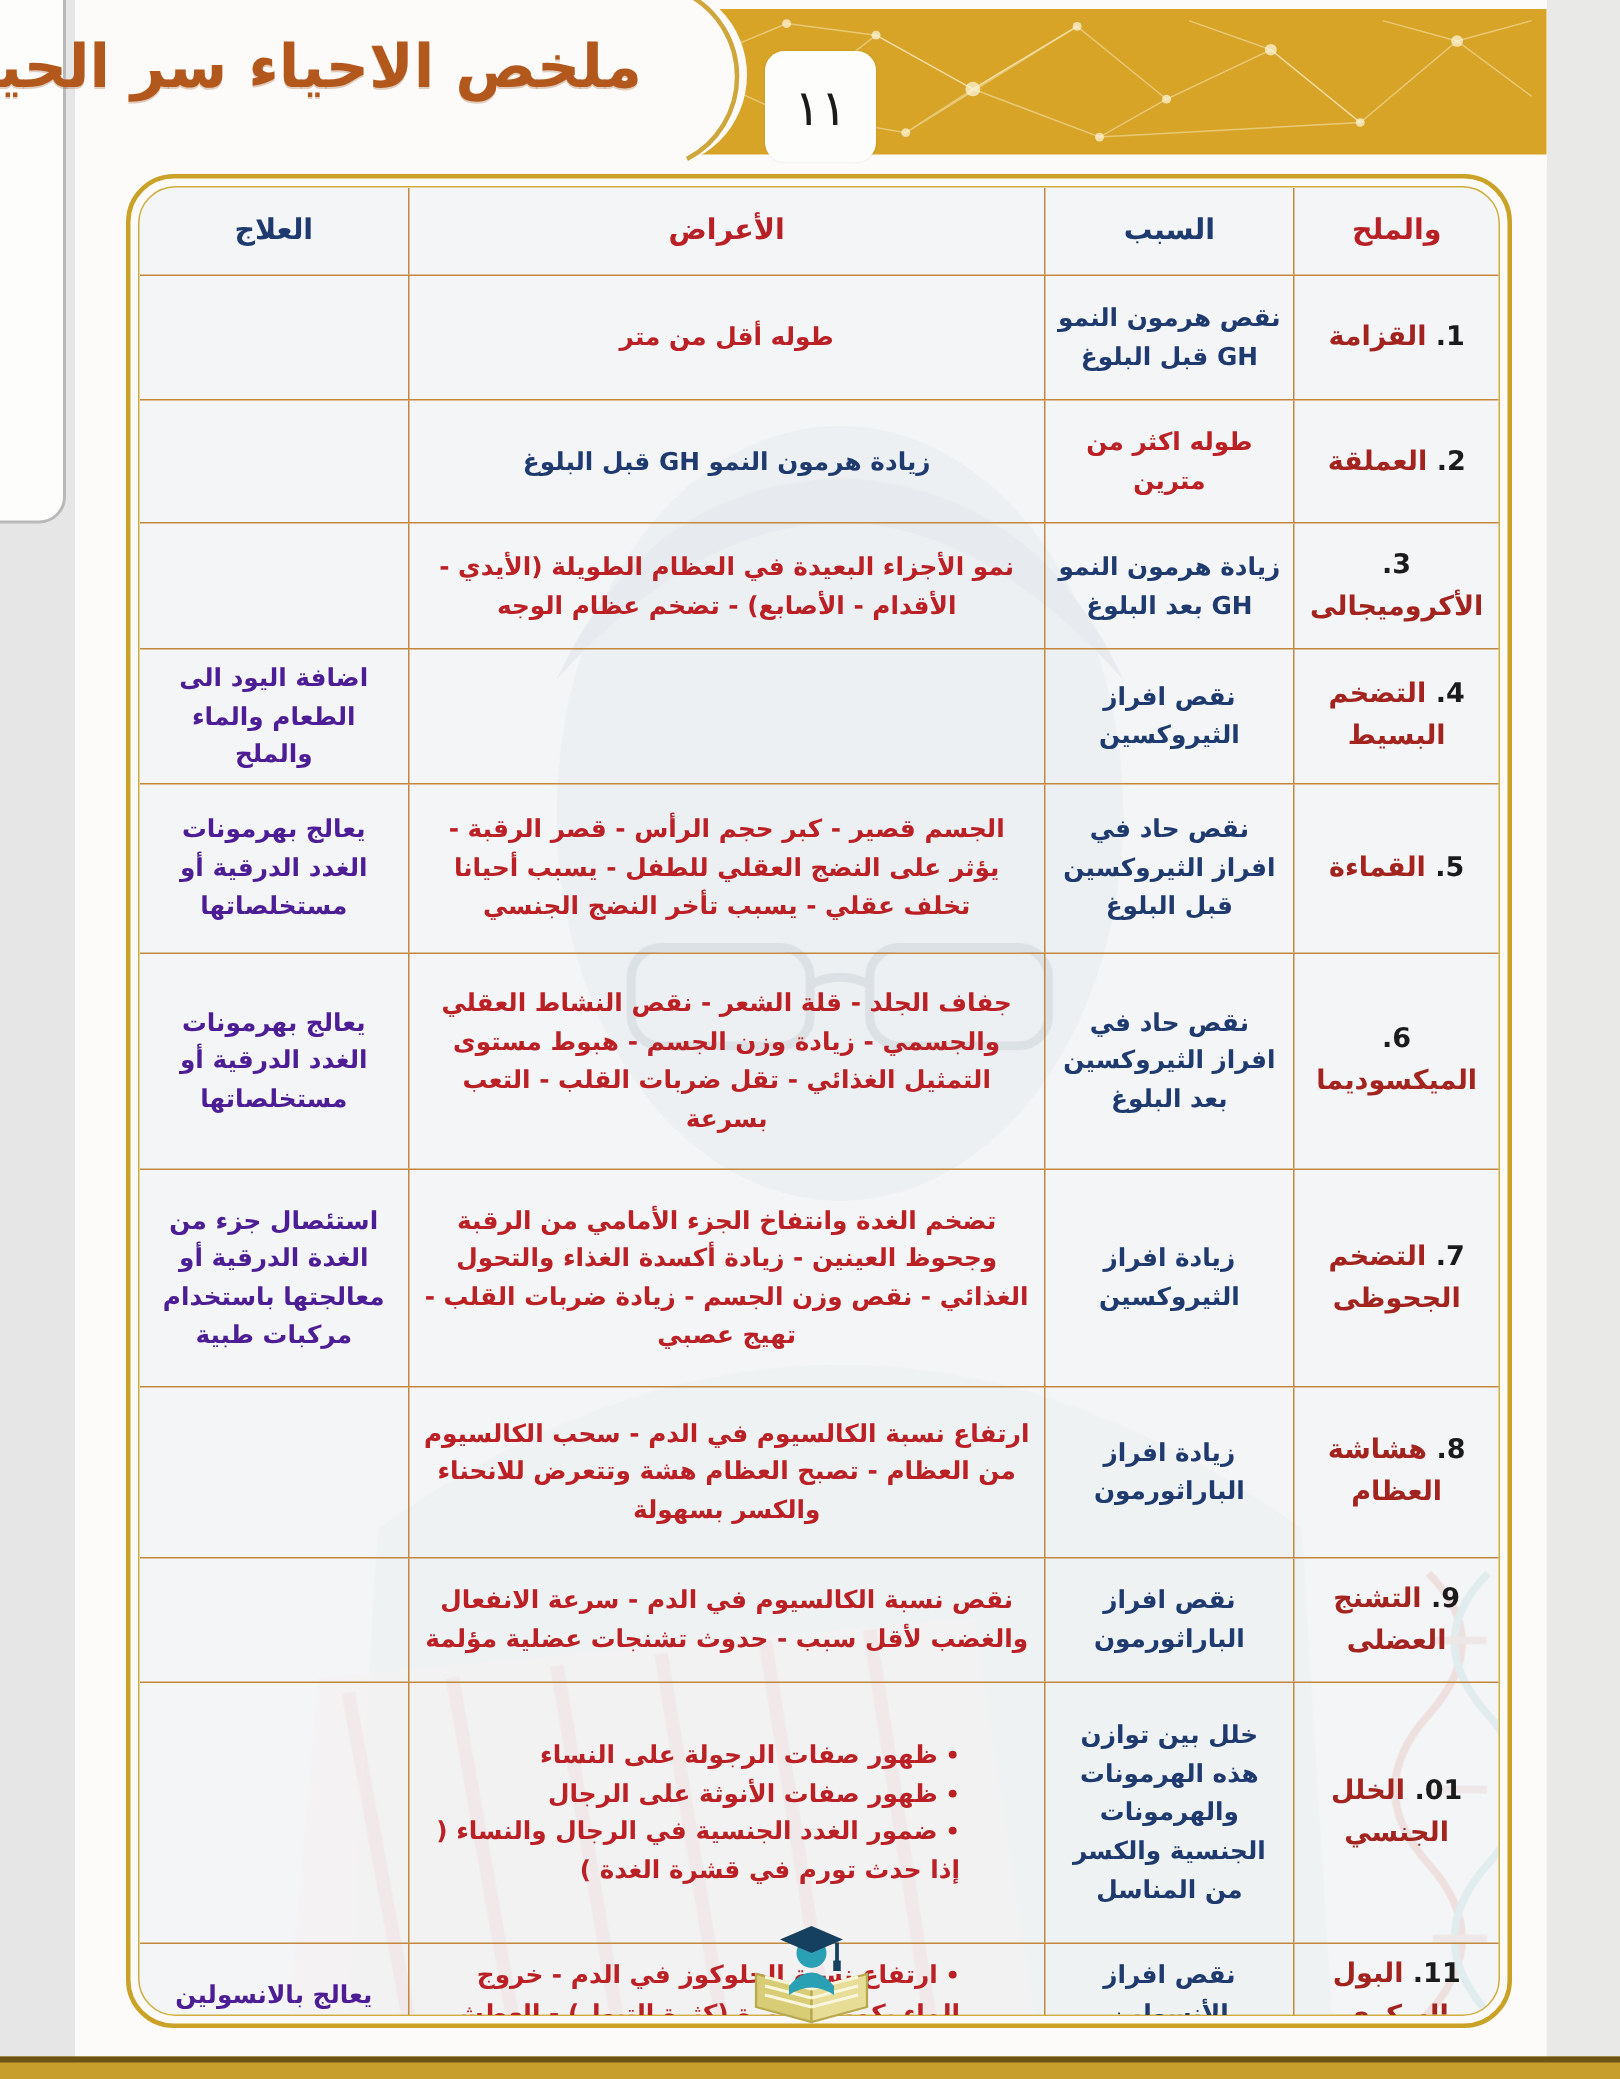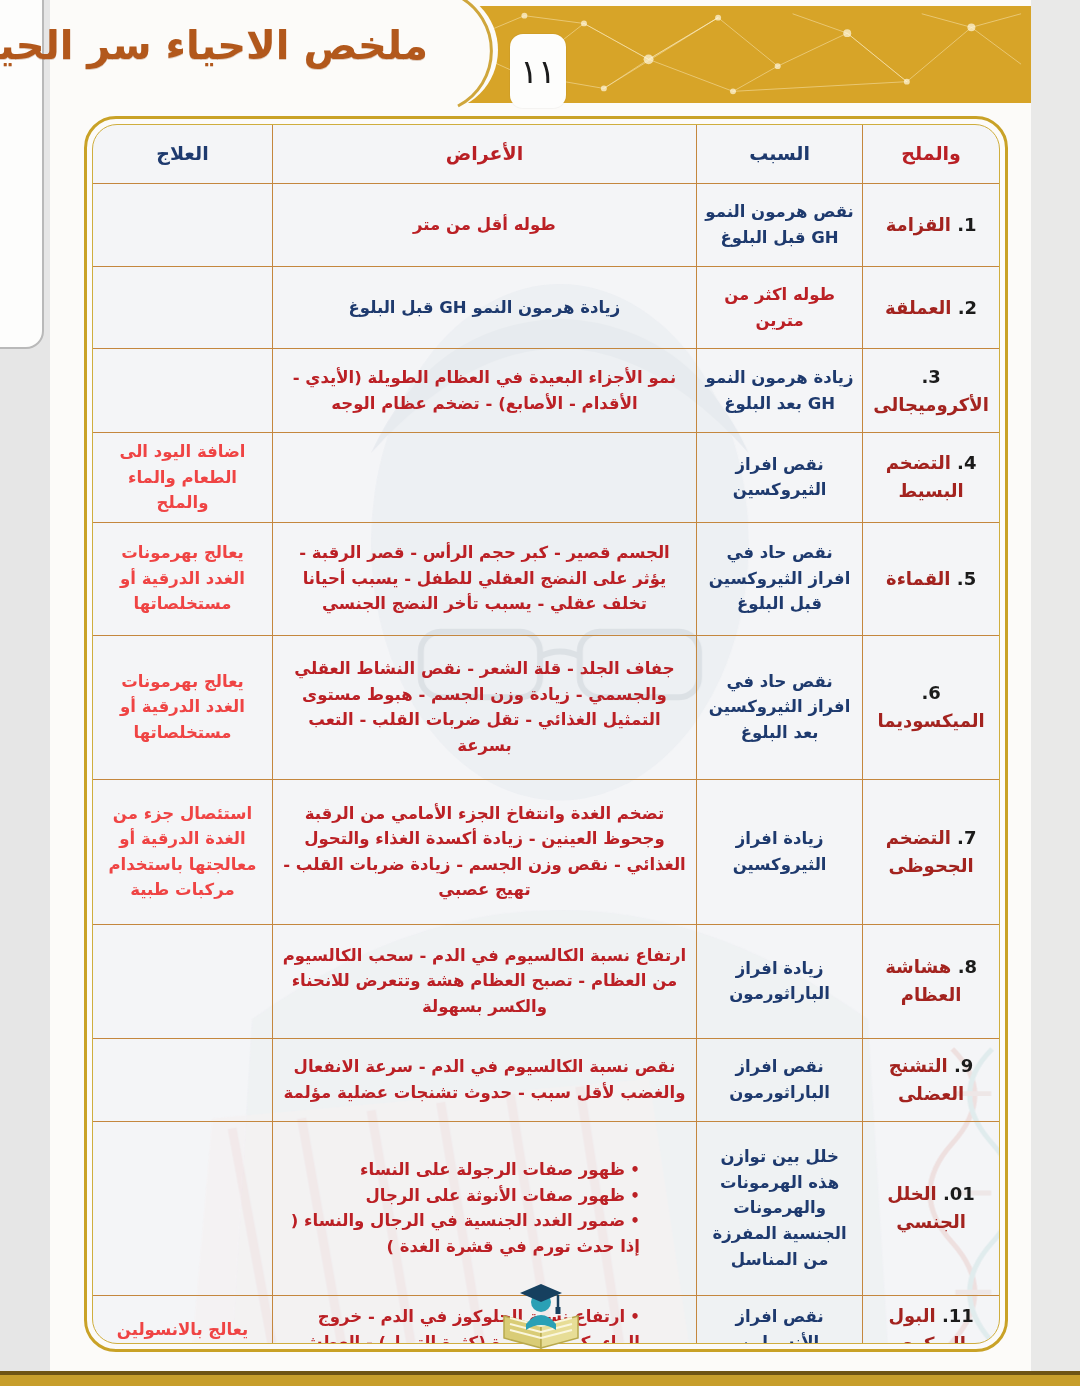--- a/index.html
+++ b/index.html
@@ -19,21 +19,21 @@
   .page{position:absolute;left:50px;top:0;width:981px;height:1386px;background:#fcfbf9;}
   
   .header{position:relative;height:112px;background:#fcfbf9;}
   .banner{
     position:absolute;left:385px;right:0;top:6px;height:97px;
     background:#d7a428;border-radius:14px 0 0 14px;overflow:hidden;
   }
   .banner svg{display:block;width:100%;height:100%;}
   .curve{position:absolute;left:338px;top:-6px;width:120px;height:122px;pointer-events:none;}
   .page-tab{
-    position:absolute;left:460px;top:34px;width:56px;height:74px;
+    position:absolute;left:460px;top:34px;width:74px;height:74px;
     background:#fdfdfc;border-radius:13px;display:flex;align-items:center;justify-content:center;
     box-shadow:0 0 0 1px rgba(0,0,0,0.03);
   }
   .page-tab span{font-size:33px;color:#1b1b1b;}
   .title{
     position:absolute;left:12px;top:22px;width:366px;
     font-size:40px;font-weight:bold;color:#b2581c;text-align:center;
     text-shadow:0 1px 0 rgba(140,60,10,0.25);
     direction:rtl;white-space:nowrap;
   }
@@ -76,21 +76,21 @@
   .hd-navy{color:#1e3a6e;}
   .disease{font-size:18px;}
   .disease .dline{display:inline;}
   .dnum{color:#1b1b1b;direction:rtl;unicode-bidi:bidi-override;}
   .dname{color:#a3231f;text-align:right;}
   .cause{color:#1e3a6e;font-size:16.5px;}
   .symptoms{color:#bb2025;font-size:16.5px;}
   .symline{width:100%;}
   .symline.bullet{text-align:right;padding-right:48px;box-sizing:border-box;}
   .symline.bullet::before{content:"•  ";font-size:15px;}
-  .treatment{color:#ef4444;font-size:16.5px;}
+  .treatment{color:#4c1d95;font-size:16.5px;}
   
   .watermark{
     position:absolute;left:0;right:0;top:1278px;z-index:6;
     display:flex;flex-direction:column;align-items:center;pointer-events:none;gap:32px;
   }
   .wm-text{display:flex;align-items:baseline;gap:2px;margin-top:-6px;}
   .wm-latin{font-size:26px;font-weight:bold;font-style:italic;color:#7c5d10;}
   .wm-arabic{font-size:22px;font-weight:bold;color:#c49a2a;}
   
   .bottom-bar{
@@ -305,21 +305,21 @@
     <div class="cell treatment"></div>
   </div>
 
   <div class="trow">
     <div class="cell disease">
       <div class="dline">
         <span class="dnum">10.</span>
         <span class="dname">الخلل الجنسي</span>
       </div>
     </div>
-    <div class="cell cause">خلل بين توازن هذه الهرمونات والهرمونات الجنسية المفرزة من المناسل</div>
+    <div class="cell cause">خلل بين توازن هذه الهرمونات والهرمونات الجنسية والكسر من المناسل</div>
     <div class="cell symptoms">
               <div class="symline bullet">ظهور صفات الرجولة على النساء</div>
               <div class="symline bullet">ظهور صفات الأنوثة على الرجال</div>
               <div class="symline bullet">ضمور الغدد الجنسية في الرجال والنساء ( إذا حدث تورم في قشرة الغدة )</div>
             </div>
     <div class="cell treatment"></div>
   </div>
 
   <div class="trow">
     <div class="cell disease">

